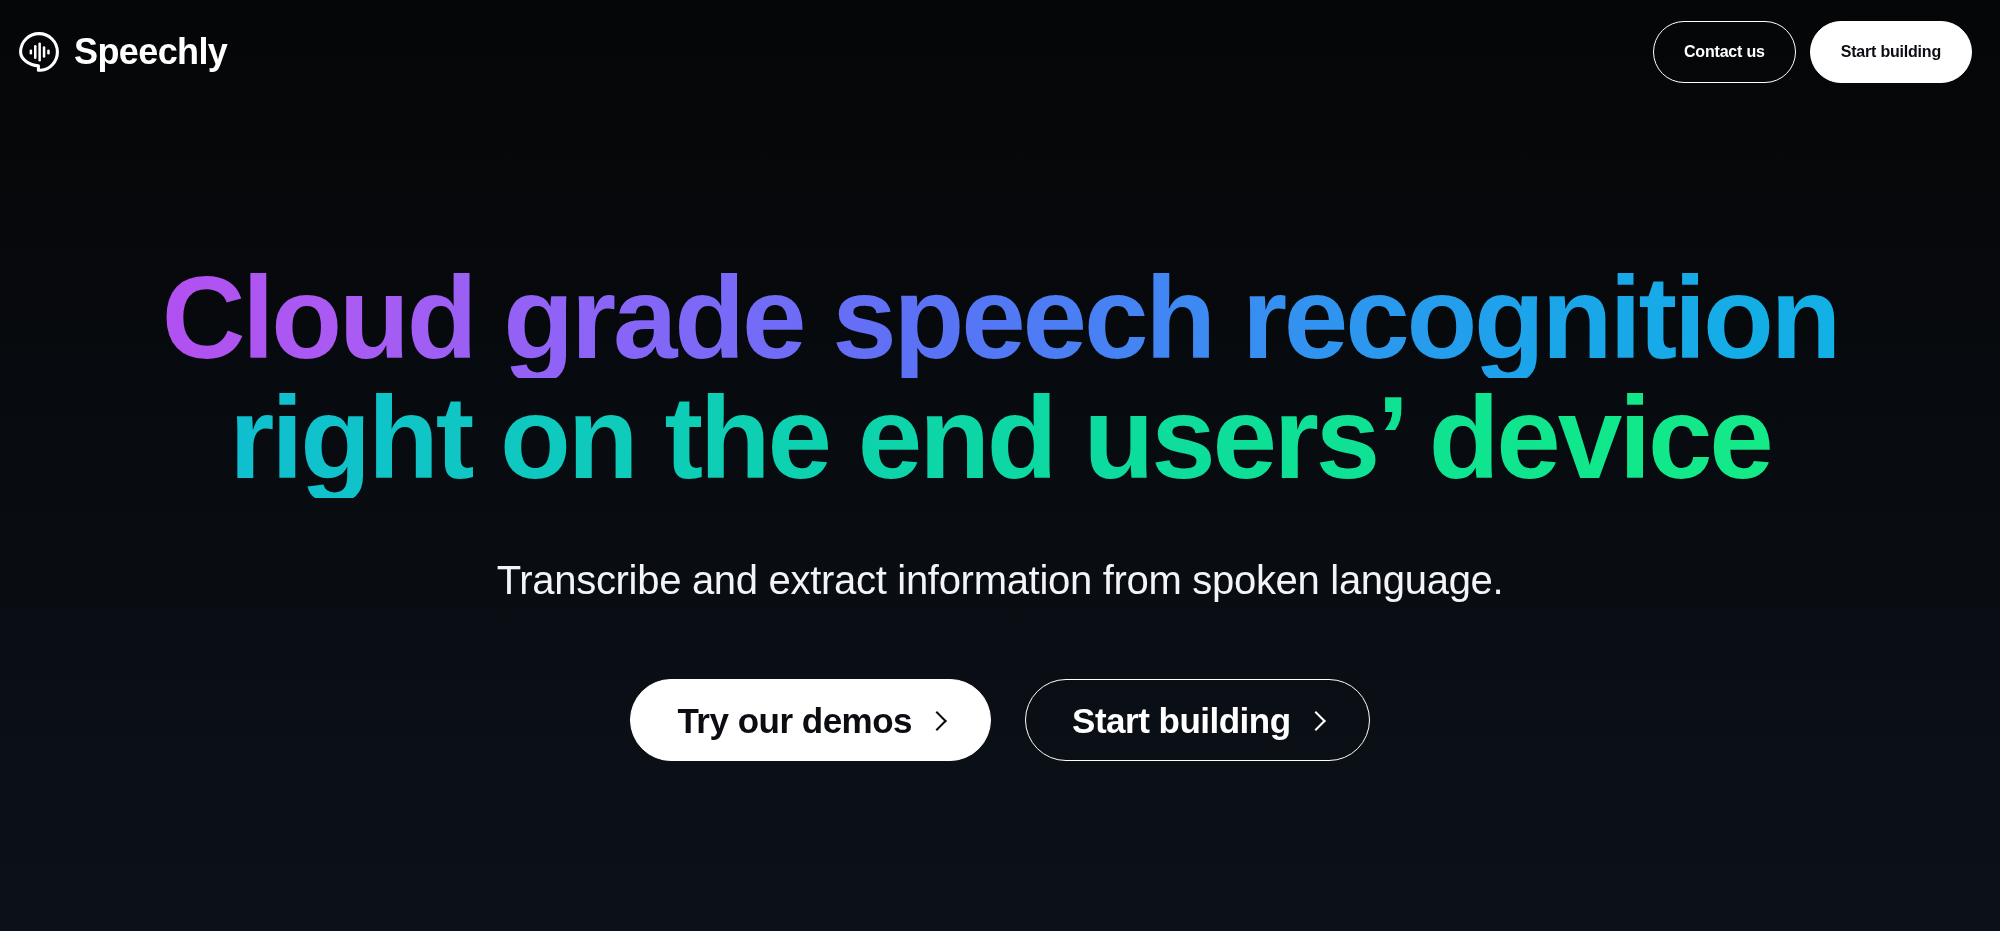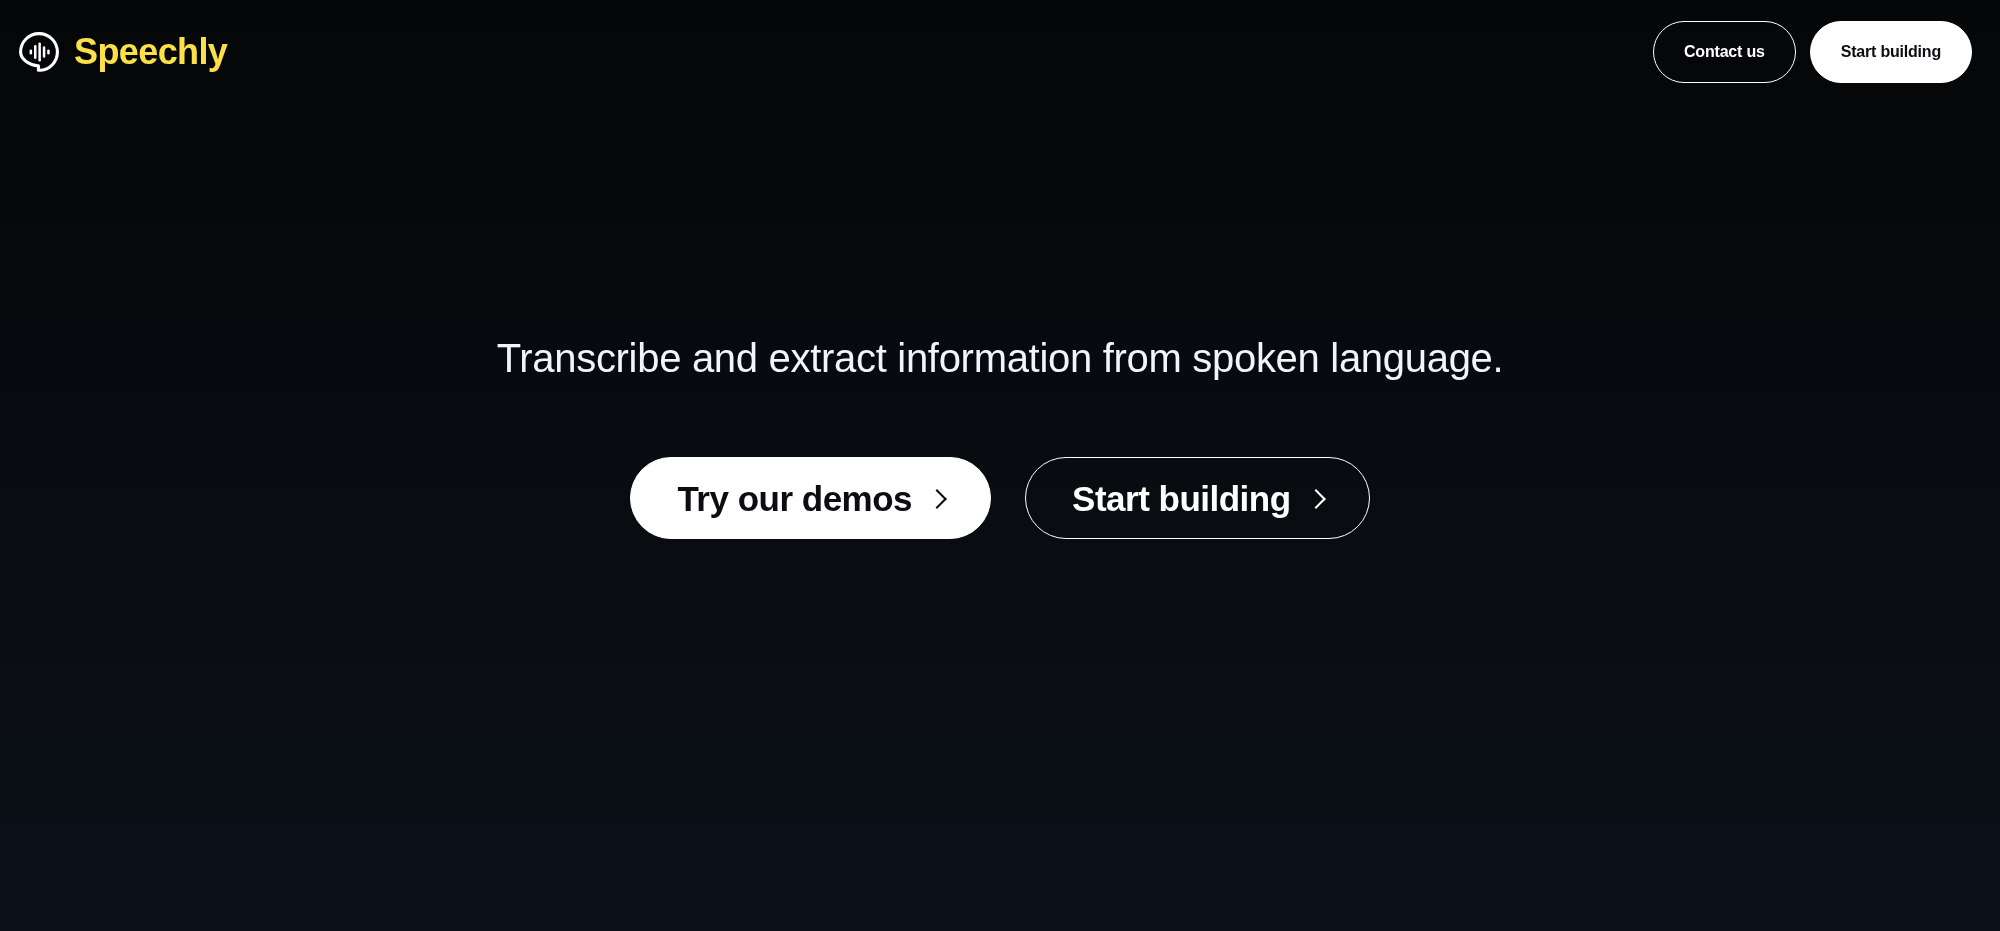--- a/index.html
+++ b/index.html
@@ -41,21 +41,21 @@
     cursor:pointer;
     text-decoration:none;
     color:#fff;
   }
   .brand-mark { width:42px; height:42px; display:block; flex:0 0 auto; }
   .brand-name {
     font-size:36px;
     font-weight:700;
     letter-spacing:-0.6px;
     line-height:1;
-    color:#fde047;
+    color:#ffffff;
     white-space:nowrap;
   }
 
   .nav-links {
     display:flex;
     align-items:center;
     gap:46px;
     margin-left:166px;
     list-style:none;
   }
@@ -141,21 +141,21 @@
     background-image:linear-gradient(90deg,
       #10bbd6 0%,
       #0fc5c6 18%,
       #0dd3ac 42%,
       #0ee096 66%,
       #11e88a 86%,
       #19ec86 100%);
   }
 
   .subhead {
-    margin-top:74px;
+    margin-top:56px;
     font-size:40px;
     font-weight:400;
     line-height:1.33;
     color:#f2f4f7;
     letter-spacing:-0.3px;
   }
   .subhead span { display:block; }
 
   .cta-row {
     margin-top:72px;
@@ -206,20 +206,24 @@
 
 
   <div class="nav-actions">
     <a class="pill pill-nav pill-outline" href="#">Contact us</a>
     <a class="pill pill-nav pill-solid" href="#">Start building</a>
   </div>
 </header>
 
 <main class="hero">
 
+  <h1 class="headline">
+    <span class="headline-line headline-line-1">Cloud grade speech recognition</span>
+    <span class="headline-line headline-line-2">right on the end users’ device</span>
+  </h1>
 
   <p class="subhead">
     <span>Transcribe and extract information from spoken language.</span>
   </p>
 
   <div class="cta-row">
     <a class="pill pill-cta pill-solid" href="#">
       <span>Try our demos</span>
       <span class="chev"></span>
     </a>

